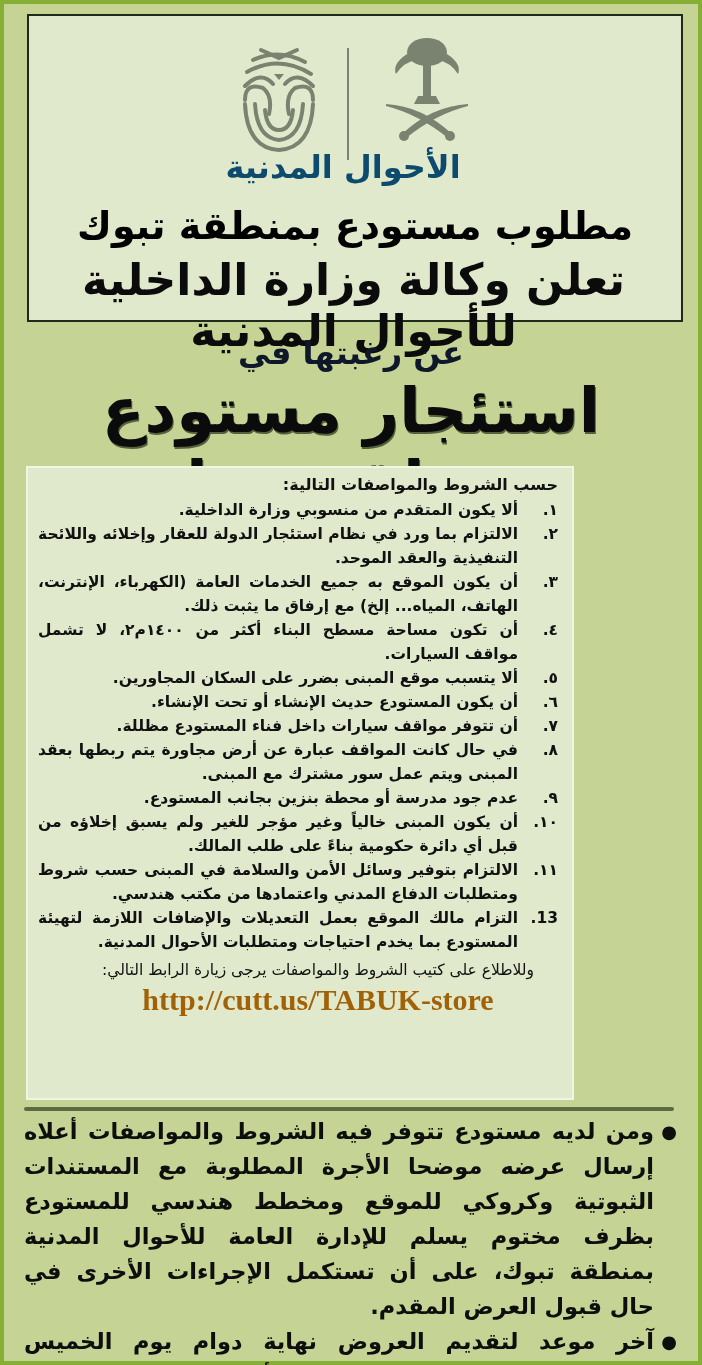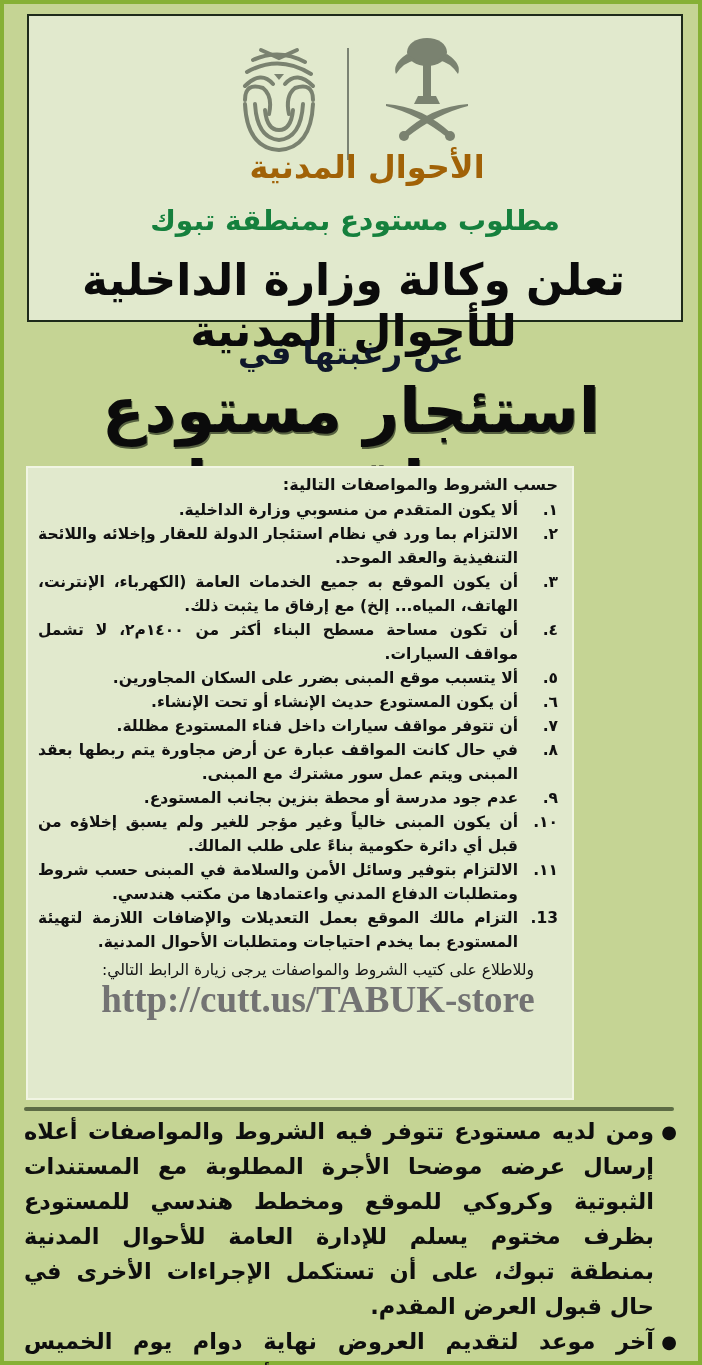--- a/index.html
+++ b/index.html
@@ -11,26 +11,26 @@
   }
   .header-box {
     position:absolute; left:23px; top:10px; width:656px; height:308px;
     box-sizing:border-box; border:2px solid #1e2a1a; background:#e1e9cd;
   }
   .logos { position:absolute; left:0; right:0; top:10px; height:170px; }
   .logo-emblem { position:absolute; left:353px; top:8px; width:90px; height:110px; }
   .logo-divider { position:absolute; left:318px; top:22px; width:2px; height:112px; background:#7b8373; }
   .logo-finger { position:absolute; left:210px; top:18px; width:80px; height:130px; }
   .logo-name {
-    position:absolute; left:208px; width:260px; top:122px; text-align:center;
-    font-size:32px; font-weight:bold; color:#a16207; letter-spacing:0;
+    position:absolute; left:184px; width:260px; top:122px; text-align:center;
+    font-size:32px; font-weight:bold; color:#0c4a6e; letter-spacing:0;
   }
   .subtitle {
     position:absolute; left:0; right:0; top:188px; text-align:center;
-    font-size:28px; font-weight:bold; color:#15803d;
+    font-size:38px; font-weight:bold; color:#000000;
   }
   .title {
     position:absolute; left:0; right:3px; top:238px; text-align:center;
     font-size:44px; font-weight:bold; color:#0b0b0b; letter-spacing:-1px;
     font-family:"DejaVu Sans", sans-serif;
   }
   .intro {
     position:absolute; left:0; right:0; top:330px; text-align:center;
     font-size:32px; font-weight:bold; color:#0f172a;
   }
@@ -43,22 +43,22 @@
     position:absolute; left:22px; top:462px; width:548px; height:634px;
     box-sizing:border-box; border:2px solid #f1f5e3; background:#e1e9cd;
     padding:4px 14px 0 10px; color:#111;
   }
   .terms-heading { font-size:16px; font-weight:bold; line-height:26px; }
   .term { display:flex; font-size:15.5px; font-weight:bold; line-height:24px; }
   .term .num { width:40px; flex:none; text-align:right; }
   .term .txt { flex:1; text-align:justify; }
   .link-note { text-align:center; font-size:15.5px; font-weight:normal; line-height:24px; margin-top:4px; margin-left:40px; }
   .link-url {
-    text-align:center; font-family:"Liberation Serif", serif; font-size:37px;
-    font-weight:bold; line-height:36px; direction:ltr; margin-left:40px; color:#737373;
+    text-align:center; font-family:"Liberation Serif", serif; font-size:30px;
+    font-weight:bold; line-height:36px; direction:ltr; margin-left:40px; color:#a16207;
   }
   .separator {
     position:absolute; left:20px; top:1103px; width:650px; height:4px;
     background:#5d6b45; border-radius:2px;
   }
   .bullets { position:absolute; left:20px; top:1110px; width:660px; color:#0e0e0e; }
   .bullet { display:flex; font-size:22.5px; font-weight:bold; line-height:35px; }
   .bullet .dot { width:30px; flex:none; text-align:center; font-size:18px; }
   .bullet .txt { flex:1; text-align:justify; }
   svg { display:block; }

